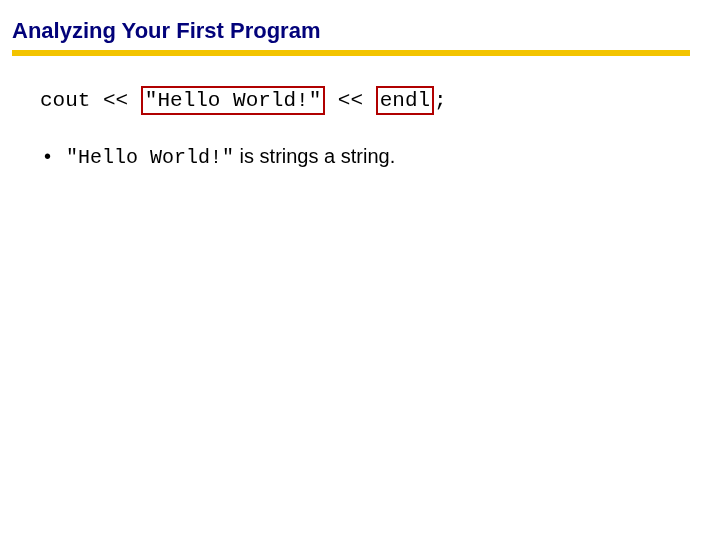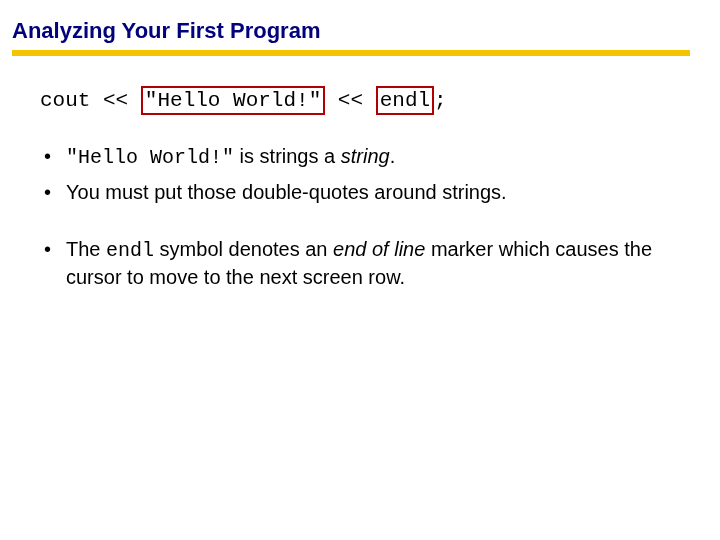--- a/index.html
+++ b/index.html
@@ -56,21 +56,20 @@
   ul.bullets > li::before {
     content: "•";
     position: absolute;
     left: 0;
     top: 0;
   }
   .mono {
     font-family: "Courier New", Courier, monospace;
   }
   .ital {
-    font-style: italic;
   }
   .gap {
     height: 22px;
   }
 </style>
 </head>
 <body>
 
 <div class="slide">
 
@@ -78,24 +77,18 @@
   <div class="rule"></div>
 
   <div class="codeblock">
     <span>cout &lt;&lt; </span><span class="boxed">"Hello World!"</span><span> &lt;&lt; </span><span class="boxed">endl</span><span>;</span>
   </div>
 
   <ul class="bullets">
     <li>
       <span class="mono">"Hello World!"</span><span> is strings a </span><span class="ital">string</span><span>.</span>
     </li>
-    <li>You must put those double-quotes around strings.</li>
   </ul>
 
   <div class="gap"></div>
 
-  <ul class="bullets">
-    <li>
-      <span>The </span><span class="mono">endl</span><span> symbol denotes an </span><span class="ital">end of line</span><span> marker which causes the cursor to move to the next screen row.</span>
-    </li>
-  </ul>
 
 </div>
 
 </body></html>

